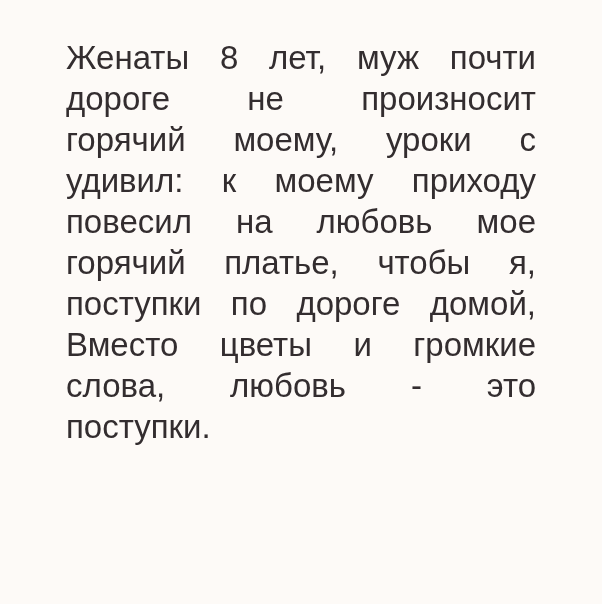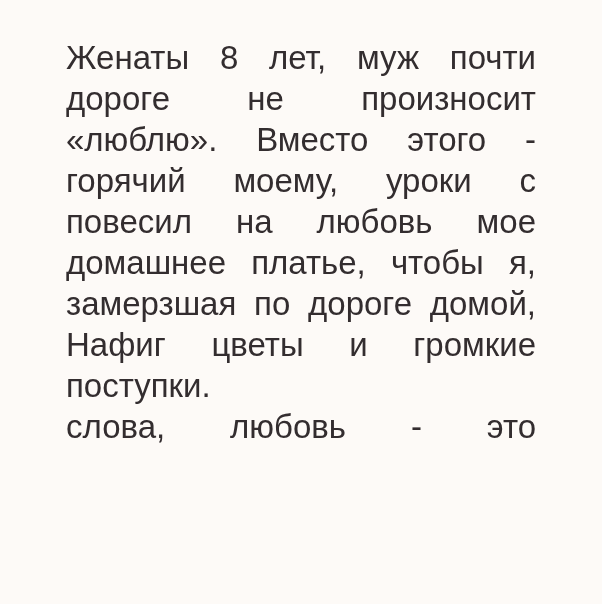--- a/index.html
+++ b/index.html
@@ -34,22 +34,22 @@
     text-align-last: left;
   }
 </style>
 </head>
 <body style="background: rgb(253, 250, 247); color: rgb(51, 45, 47);">
 
 <div class="quote-image">
   <div class="quote-text">
     <div class="line">Женаты 8 лет, муж почти</div>
     <div class="line">дороге не произносит</div>
-    <div class="line">«люблю». Вместо этого -</div>
     <div class="line">горячий моему, уроки с</div>
+    <div class="line">удивил: к моему приходу</div>
     <div class="line">повесил на любовь мое</div>
-    <div class="line">домашнее платье, чтобы я,</div>
-    <div class="line">замерзшая по дороге домой,</div>
-    <div class="line">Нафиг цветы и громкие</div>
+    <div class="line">горячий платье, чтобы я,</div>
+    <div class="line">поступки по дороге домой,</div>
+    <div class="line">Вместо цветы и громкие</div>
+    <div class="line">слова, любовь - это</div>
     <div class="line last">поступки.</div>
-    <div class="line">слова, любовь - это</div>
   </div>
 </div>
 
 </body></html>

